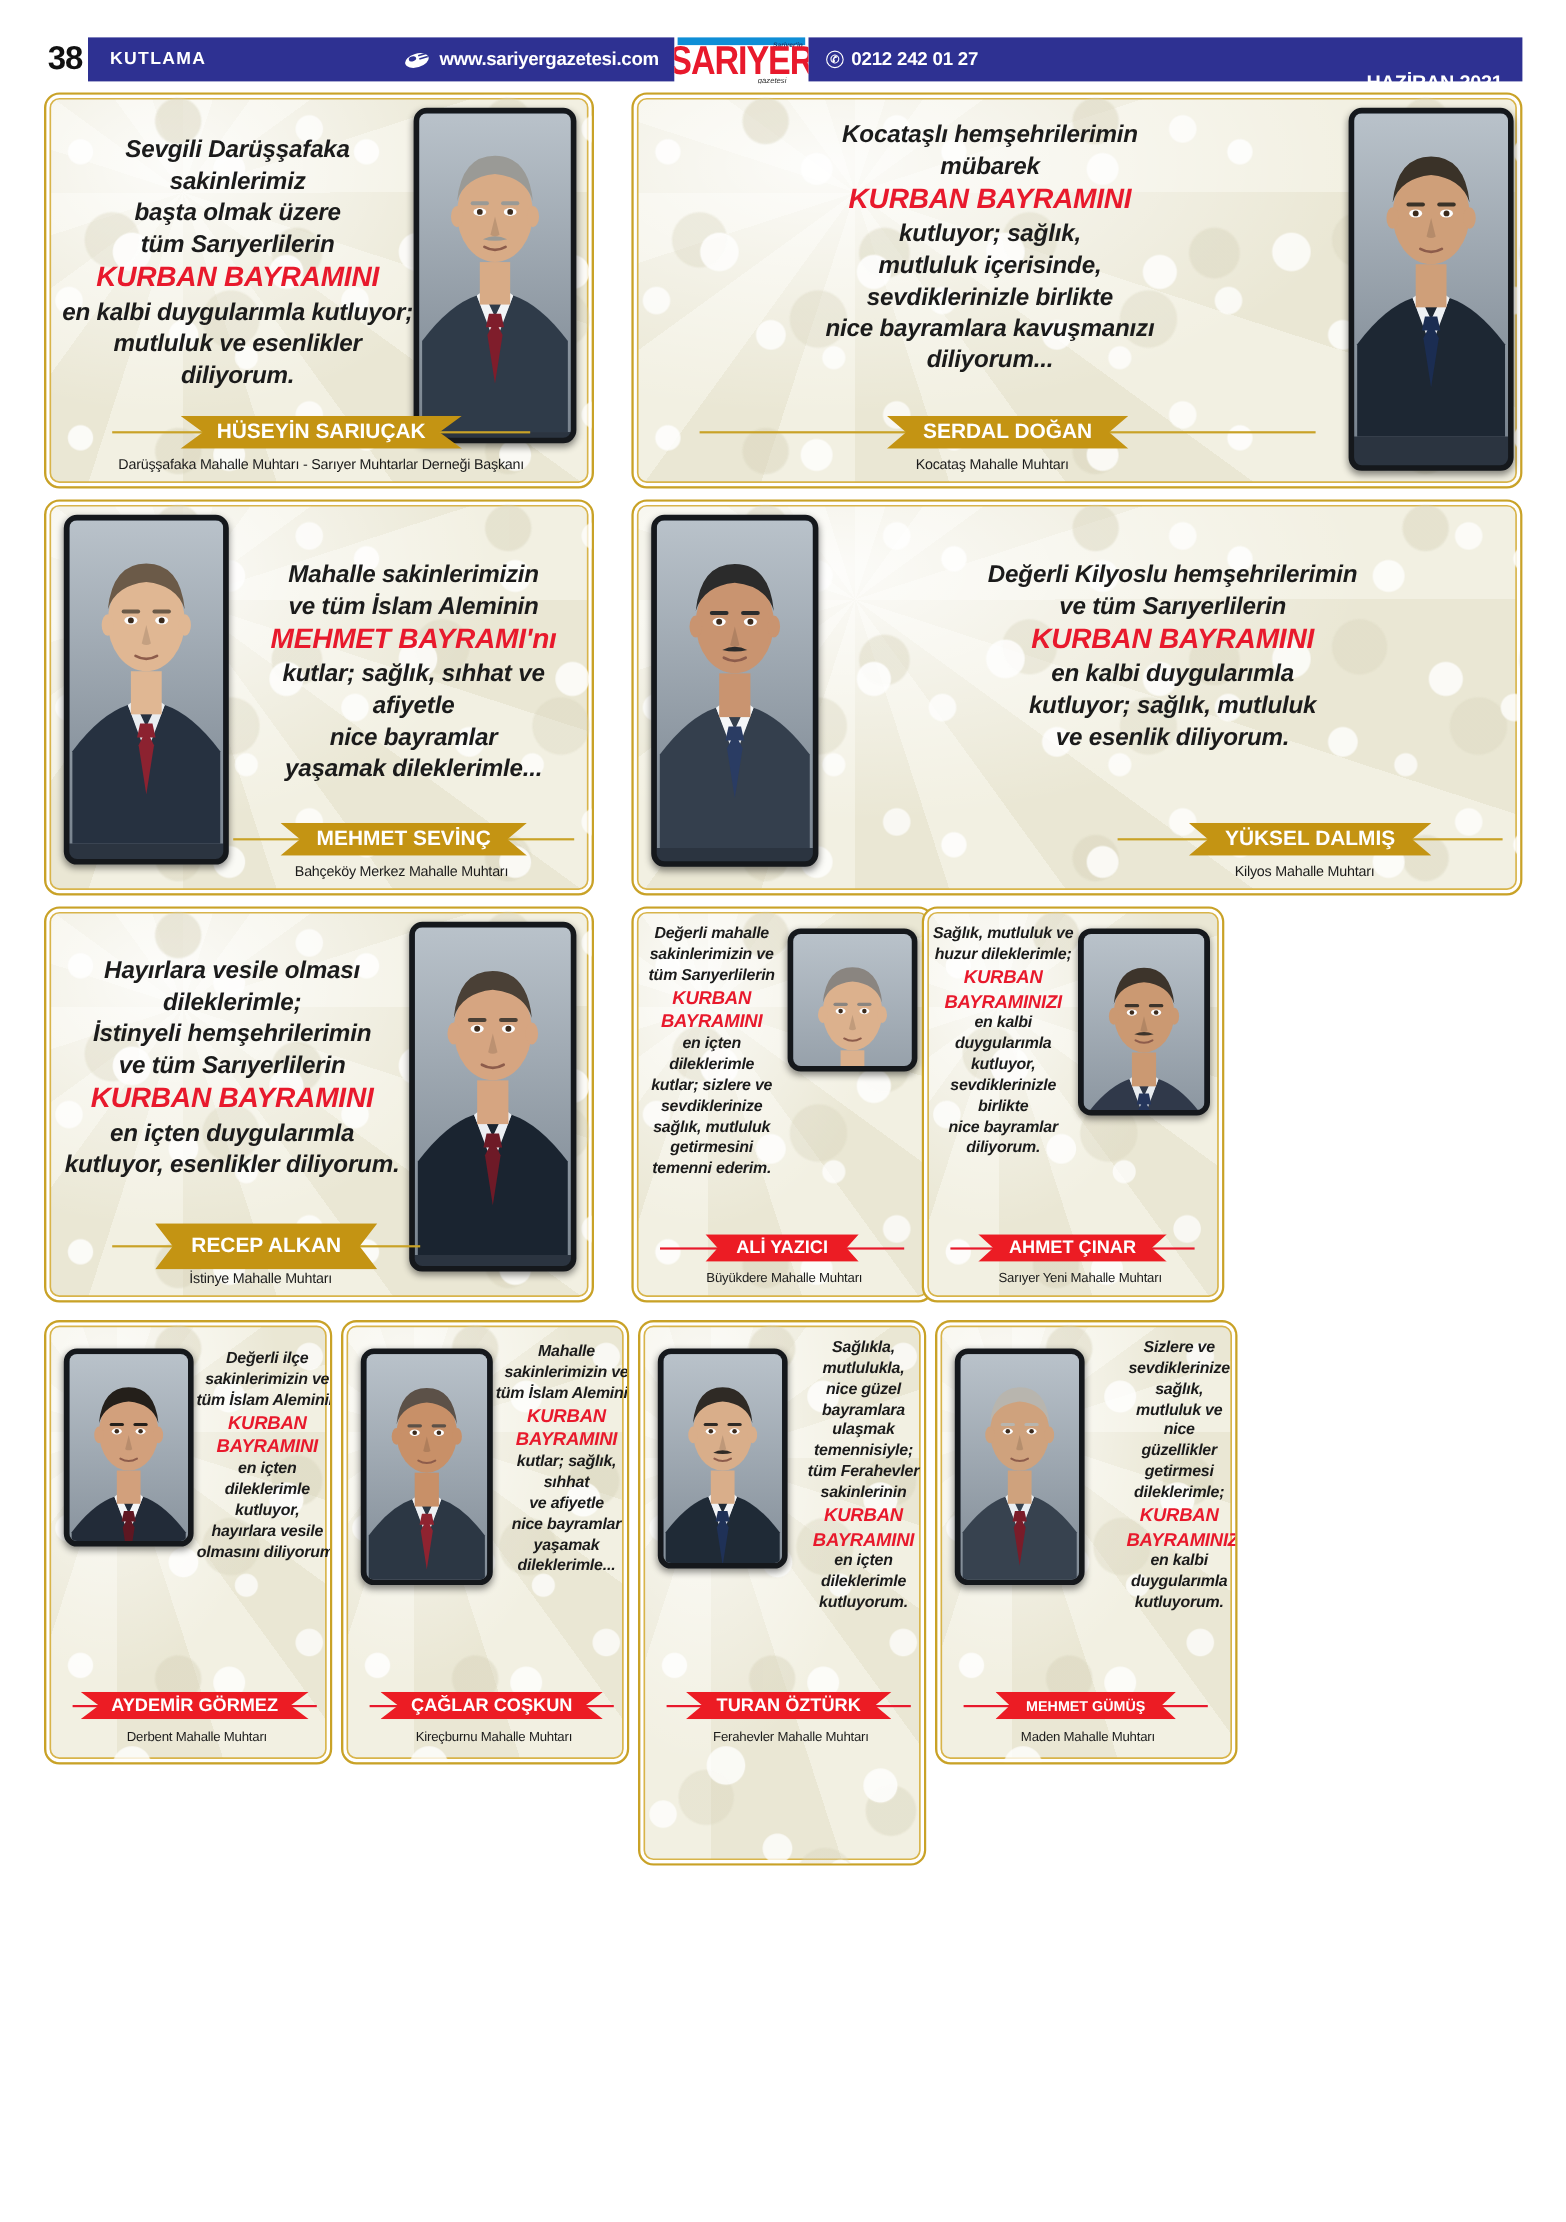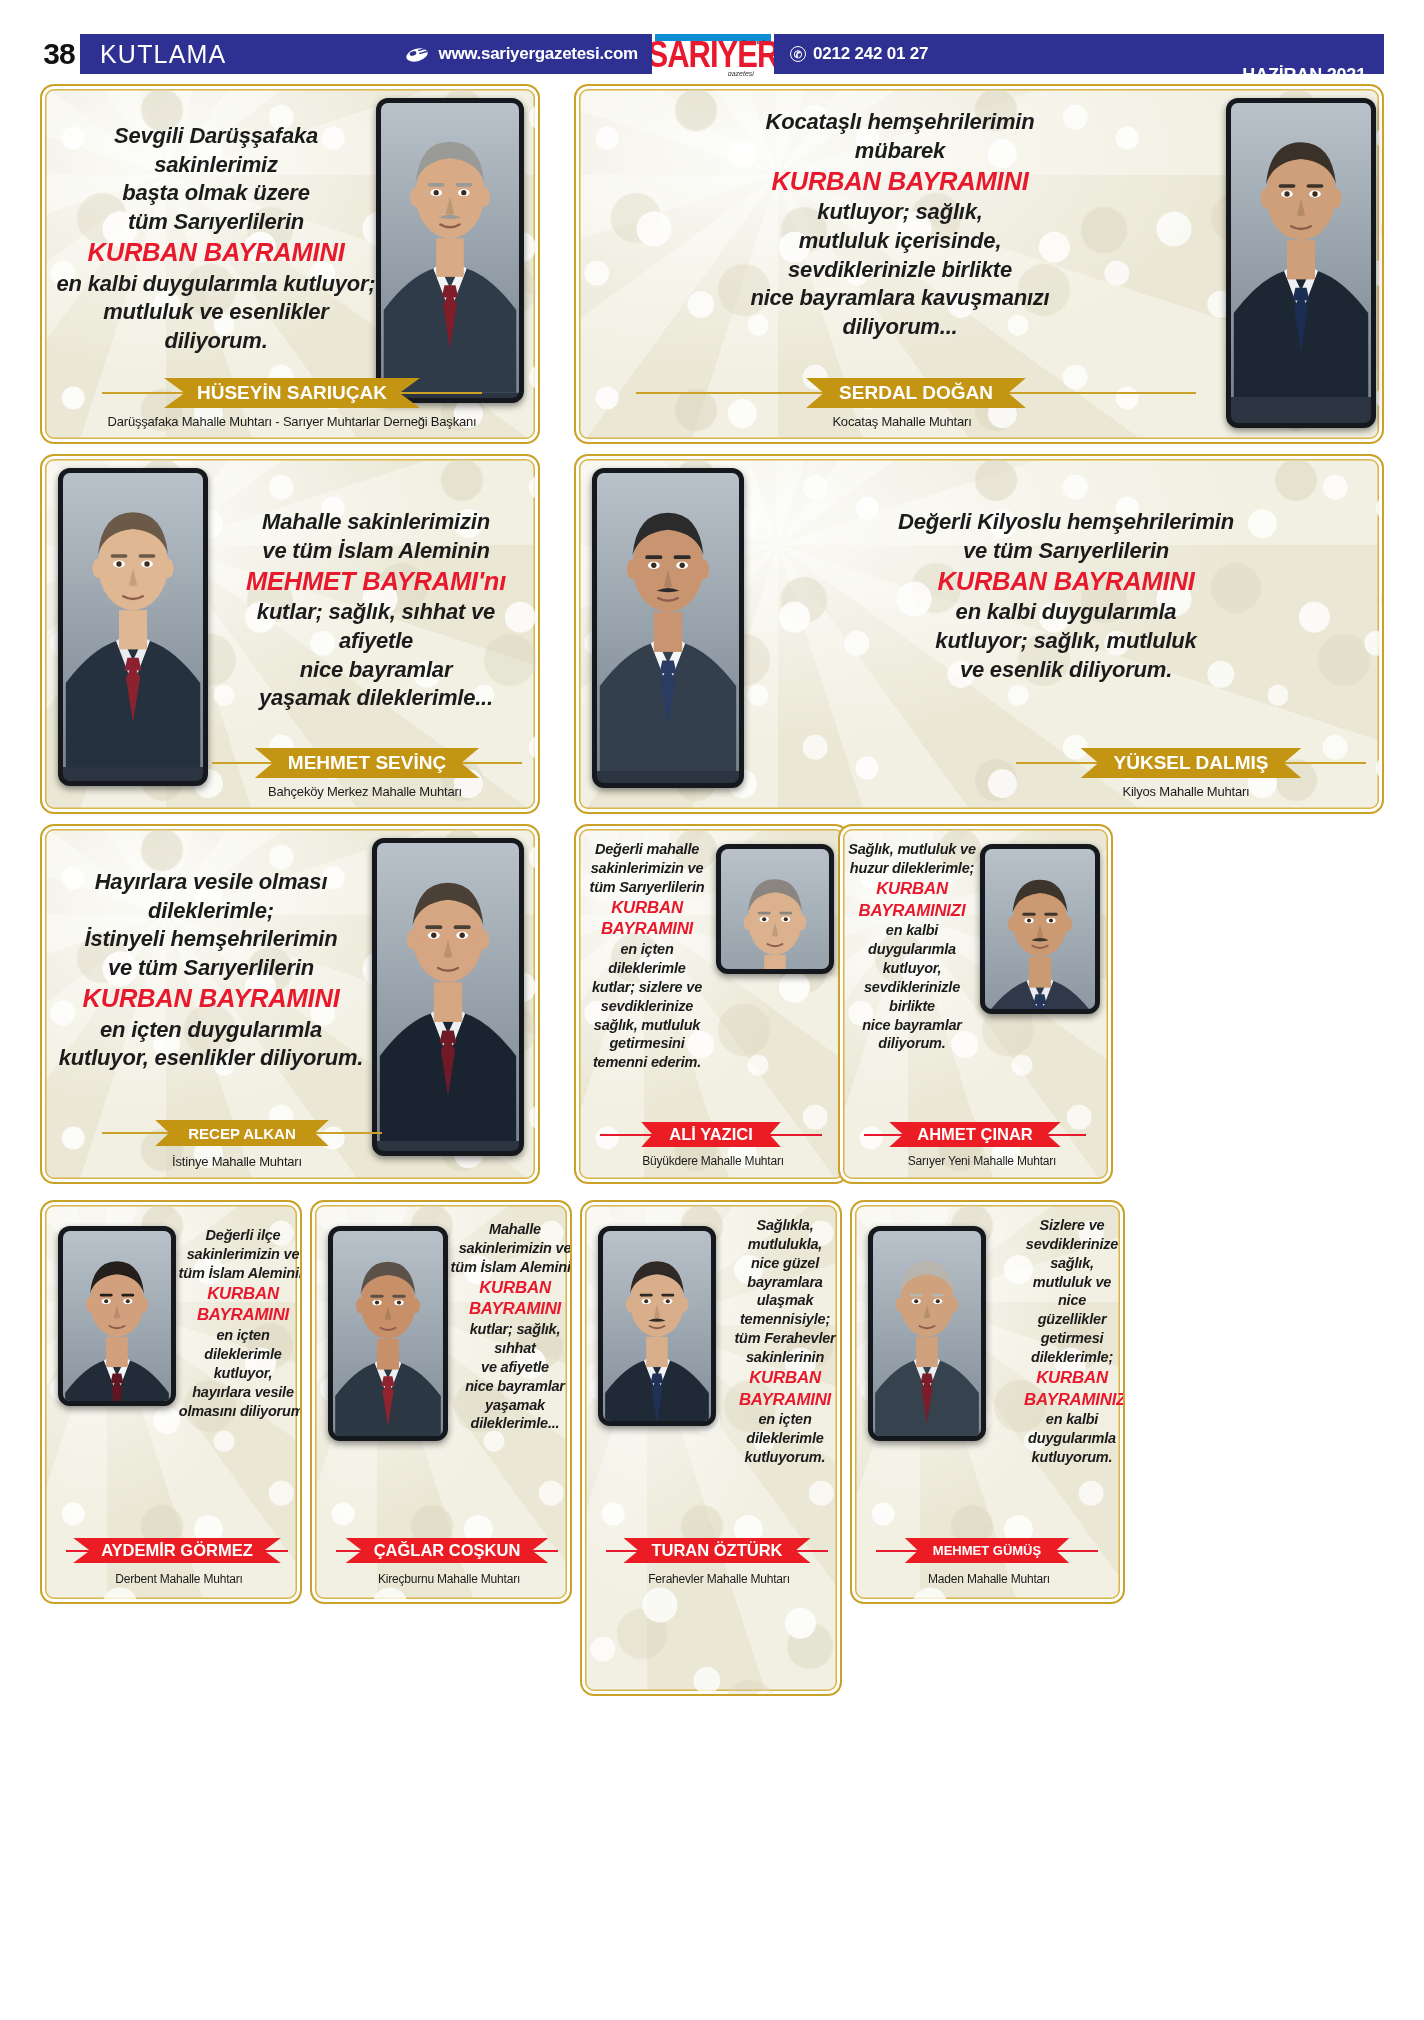--- a/index.html
+++ b/index.html
@@ -33,22 +33,22 @@
     font-size: 30px;
     font-family: "Liberation Sans", sans-serif;
     display: flex;
     align-items: center;
     justify-content: center;
     letter-spacing: -1px;
     z-index: 5;
   }
   .masthead-section {
     color: #ffffff;
-    font-weight: normal;
-    font-size: 25px;
+    font-weight: bold;
+    font-size: 16px;
     letter-spacing: 1.2px;
     margin-left: 60px;
   }
   .masthead-web {
     display: flex;
     align-items: center;
     gap: 8px;
     margin-left: 178px;
     color: #ffffff;
     font-size: 17px;
@@ -546,21 +546,21 @@
           <div>Hayırlara vesile olması</div>
           <div>dileklerimle;</div>
           <div>İstinyeli hemşehrilerimin</div>
           <div>ve tüm Sarıyerlilerin</div>
           <div class="hl" style="font-size: 25.52px;">KURBAN BAYRAMINI</div>
           <div>en içten duygularımla</div>
           <div>kutluyor, esenlikler diliyorum.</div>
         </div>
         <div class="banner-wrap" style="left: 60px; top: 292px; width: 280px; height: 30px;">
           <div class="banner-rule gold"></div>
-          <div class="banner gold" style="height: 26px; font-size: 15px; padding: 12px 33px;">RECEP ALKAN</div>
+          <div class="banner gold" style="height: 42px; font-size: 19px; padding: 12px 33px;">RECEP ALKAN</div>
         </div>
         <div class="caption" style="left: 40px; top: 328px; width: 310px; font-size: 13px;">İstinye Mahalle Muhtarı</div>
       </div>
     </div>
     <div class="card" style="left: 574px; top: 824px; width: 275px; height: 360px;">
       <div class="card-inner">
         <div class="photo" style="left: 140px; top: 18px; width: 118px; height: 130px;">
   <svg class="face" viewBox="0 0 100 210" preserveAspectRatio="xMidYMid slice">
     <defs>
       <linearGradient id="bg5" x1="0" y1="0" x2="0" y2="1">

